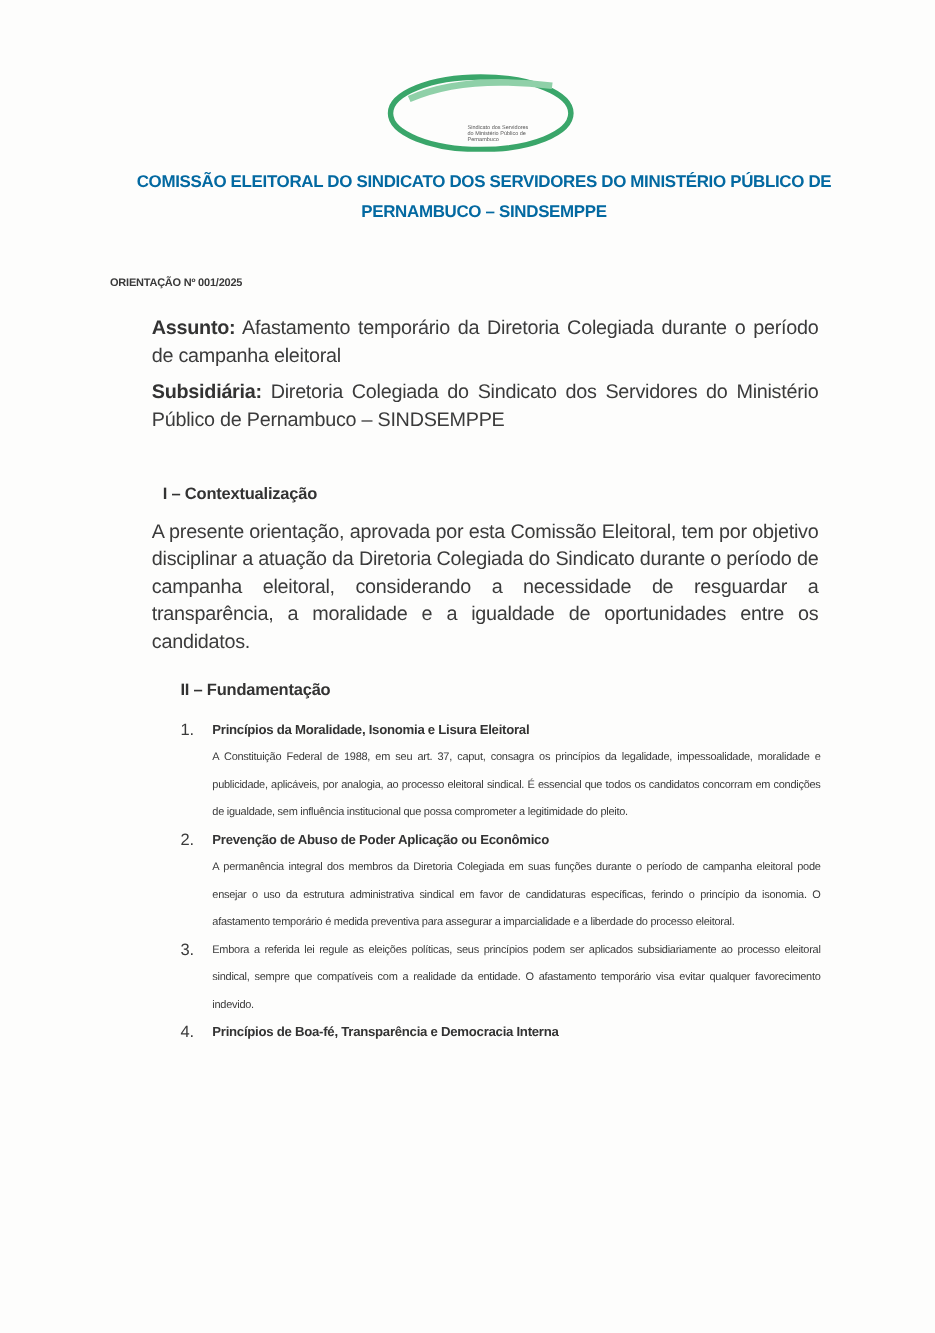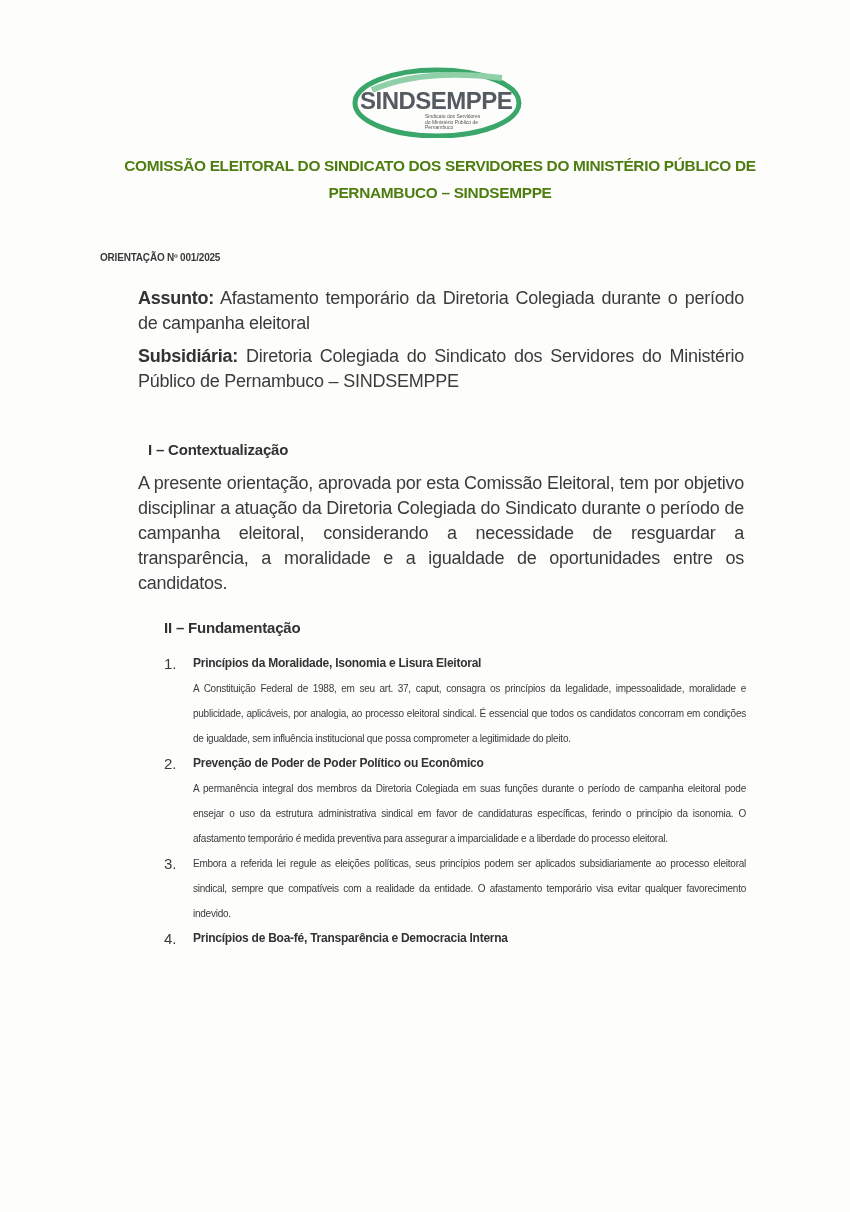--- a/index.html
+++ b/index.html
@@ -13,21 +13,21 @@
   .logo-text {
     position: absolute; left: 8px; top: 21px; font-weight: bold; font-size: 24px; color: #555a60;
     letter-spacing: -0.5px; font-family: "Liberation Sans", sans-serif;
   }
   .logo-sub {
     position: absolute; left: 73px; top: 48px; font-size: 5px; line-height: 5.5px; color: #555;
     width: 60px;
   }
   .org-title {
     left: 100px; width: 680px; top: 152px; text-align: center; font-weight: bold; font-size: 15.4px;
-    line-height: 27px; color: #4d7c0f; letter-spacing: -0.3px;
+    line-height: 27px; color: #0369a1; letter-spacing: -0.3px;
   }
   .doc-title { left: 100px; width: 680px; top: 252px; font-weight: bold; font-size: 10px; letter-spacing: -0.2px; }
   .para {
     font-size: 18px; line-height: 25px; text-align: justify; color: #3b3b3b; letter-spacing: -0.25px;
   }
   .para b { color: #333; }
   .assunto { left: 138px; width: 606px; top: 286px; }
   .dest { left: 138px; width: 606px; top: 344px; }
   .sec-head { font-weight: bold; font-size: 15px; color: #333; letter-spacing: -0.2px; margin-left: 10px; }
   .sec1 { left: 138px; top: 441px; }
@@ -41,21 +41,20 @@
 </style>
 </head>
 <body>
 
 <div class="abs logo">
   <svg viewBox="0 0 170 72">
     <ellipse cx="85" cy="37" rx="82" ry="33" fill="none" stroke="#3aa66a" stroke-width="5"></ellipse>
     <ellipse cx="88" cy="35" rx="70" ry="24" fill="#fdfdfc"></ellipse>
     <path d="M20 24 Q70 2 150 12" fill="none" stroke="#8fd0a8" stroke-width="6"></path>
   </svg>
-  <div class="logo-text">SINDSEMPPE</div>
   <div class="logo-sub">Sindicato dos Servidores do Ministério Público de Pernambuco</div>
 </div>
 
 <div class="abs org-title">COMISSÃO ELEITORAL DO SINDICATO DOS SERVIDORES DO MINISTÉRIO PÚBLICO DE PERNAMBUCO – SINDSEMPPE</div>
 <div class="abs doc-title">ORIENTAÇÃO Nº 001/2025</div>
 
 <div class="abs para assunto">
   <b>Assunto:</b>
   <span>Afastamento temporário da Diretoria Colegiada durante o período de campanha eleitoral</span>
 </div>
@@ -71,21 +70,21 @@
 <div class="abs sec-head sec2">II – Fundamentação</div>
 
 <div class="abs list">
   <div class="item">
     <span class="num">1.</span>
     <div class="ihead">Princípios da Moralidade, Isonomia e Lisura Eleitoral</div>
     <div class="ibody">A Constituição Federal de 1988, em seu art. 37, caput, consagra os princípios da legalidade, impessoalidade, moralidade e publicidade, aplicáveis, por analogia, ao processo eleitoral sindical. É essencial que todos os candidatos concorram em condições de igualdade, sem influência institucional que possa comprometer a legitimidade do pleito.</div>
   </div>
   <div class="item">
     <span class="num">2.</span>
-    <div class="ihead">Prevenção de Poder de Poder Político ou Econômico</div>
+    <div class="ihead">Prevenção de Abuso de Poder Aplicação ou Econômico</div>
     <div class="ibody">A permanência integral dos membros da Diretoria Colegiada em suas funções durante o período de campanha eleitoral pode ensejar o uso da estrutura administrativa sindical em favor de candidaturas específicas, ferindo o princípio da isonomia. O afastamento temporário é medida preventiva para assegurar a imparcialidade e a liberdade do processo eleitoral.</div>
   </div>
   <div class="item">
     <span class="num">3.</span>
     <div class="ibody">Embora a referida lei regule as eleições políticas, seus princípios podem ser aplicados subsidiariamente ao processo eleitoral sindical, sempre que compatíveis com a realidade da entidade. O afastamento temporário visa evitar qualquer favorecimento indevido.</div>
   </div>
   <div class="item">
     <span class="num">4.</span>
     <div class="ihead">Princípios de Boa-fé, Transparência e Democracia Interna</div>
   </div>

